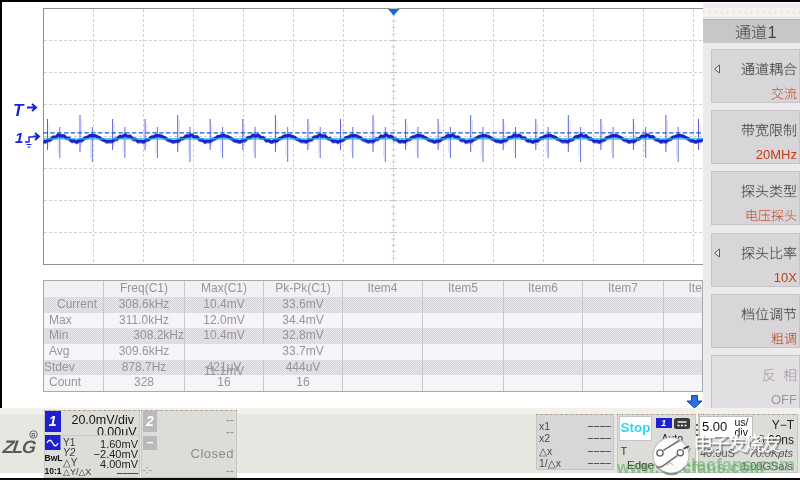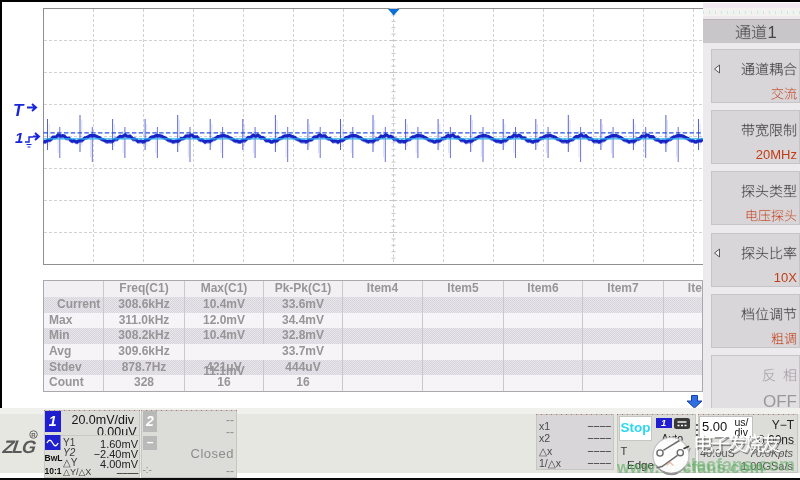--- a/index.html
+++ b/index.html
@@ -1,19 +1,19 @@
 <!DOCTYPE html>
 <html><head><meta charset="utf-8">
 <style>
 html,body{margin:0;padding:0;width:800px;height:480px;overflow:hidden;background:#fff;
 font-family:"Liberation Sans",sans-serif;-webkit-font-smoothing:antialiased;}
 #scr{position:absolute;left:0;top:0;width:800px;height:480px;background:#fff;}
 .abs{position:absolute;}
 .mtbl{position:absolute;left:43px;top:280px;width:660px;height:112px;border:1px solid #a9a8ab;
-box-sizing:border-box;overflow:hidden;background:#f6f4f6;font-weight:bold;}
+box-sizing:border-box;overflow:hidden;background:#f6f4f6;}
 .trow{display:flex;height:15.7px;}
 .thead{background:#f2f0f2;height:16px;}
 .shade{background:repeating-conic-gradient(#d8d4dc 0% 25%, #e9e5ed 0% 50%) 0 0/2px 2px;}
 .plain{background:#f6f4f6;}
 .tc{box-sizing:border-box;border-right:1px solid #c9c8cb;height:100%;flex:none;
 font-size:12px;color:#979597;text-align:center;line-height:15.5px;white-space:nowrap;}
 .bbox{position:absolute;box-sizing:border-box;background:#dcdcd8;border:1px solid #c6c6c2;}
 .rdot{position:absolute;height:1px;background:repeating-linear-gradient(90deg,rgba(180,90,75,0.75) 0 1px,#c4c4c0 1px 5px);}
 .mitem{position:absolute;left:711px;width:89px;height:54px;border:1px solid #c7c4c7;box-sizing:border-box;}
 </style></head>
@@ -242,42 +242,42 @@
         <div class="tc" style="width:79px;">12.0mV</div>
         <div class="tc" style="width:79px;">34.4mV</div>
         <div class="tc" style="width:80px;"></div>
         <div class="tc" style="width:81px;"></div>
         <div class="tc" style="width:79px;"></div>
         <div class="tc" style="width:81px;"></div>
         <div class="tc" style="width:80px;"></div>
       </div>
       <div class="trow shade">
         <div class="tc" style="width:60px;text-align:left;padding-left:5px;">Min</div>
-        <div class="tc" style="width:81px;">308.2kHz</div>
+        <div class="tc" style="width:81px;text-align:right;">308.2kHz</div>
         <div class="tc" style="width:79px;">10.4mV</div>
         <div class="tc" style="width:79px;">32.8mV</div>
         <div class="tc" style="width:80px;"></div>
         <div class="tc" style="width:81px;"></div>
         <div class="tc" style="width:79px;"></div>
         <div class="tc" style="width:81px;"></div>
         <div class="tc" style="width:80px;"></div>
       </div>
       <div class="trow plain">
         <div class="tc" style="width:60px;text-align:left;padding-left:5px;">Avg</div>
         <div class="tc" style="width:81px;">309.6kHz</div>
         <div class="tc" style="width:79px;margin-top:20px;">11.1mV</div>
         <div class="tc" style="width:79px;">33.7mV</div>
         <div class="tc" style="width:80px;"></div>
         <div class="tc" style="width:81px;"></div>
         <div class="tc" style="width:79px;"></div>
         <div class="tc" style="width:81px;"></div>
         <div class="tc" style="width:80px;"></div>
       </div>
       <div class="trow shade">
-        <div class="tc" style="width:60px;text-align:left;padding-left:5px;">Stdev</div>
+        <div class="tc" style="width:60px;text-align:left;">Stdev</div>
         <div class="tc" style="width:81px;">878.7Hz</div>
         <div class="tc" style="width:79px;">421uV</div>
         <div class="tc" style="width:79px;">444uV</div>
         <div class="tc" style="width:80px;"></div>
         <div class="tc" style="width:81px;"></div>
         <div class="tc" style="width:79px;"></div>
         <div class="tc" style="width:81px;"></div>
         <div class="tc" style="width:80px;"></div>
       </div>
       <div class="trow plain">
@@ -383,21 +383,21 @@
     <svg style="position:absolute;left:762px;top:367.5px;" width="14.0" height="14" viewBox="0 0 1000 1000" preserveAspectRatio="none">
       <g fill="#9b989b" stroke="#9b989b" stroke-width="14" transform="translate(0,880) scale(1,-1)">
         <use href="#c23" x="0"></use>
       </g>
     </svg>
     <svg style="position:absolute;left:783px;top:367.5px;" width="14.0" height="14" viewBox="0 0 1000 1000" preserveAspectRatio="none">
       <g fill="#9b989b" stroke="#9b989b" stroke-width="14" transform="translate(0,880) scale(1,-1)">
         <use href="#c24" x="0"></use>
       </g>
     </svg>
-    <div style="position:absolute;right:3px;top:392px;width:90px;text-align:right;font-size:17px;color:#9b989b">OFF</div>
+    <div style="position:absolute;right:3px;top:392px;width:90px;text-align:right;font-size:13px;color:#9b989b">OFF</div>
 
 <svg class="abs" style="left:686px;top:395px" width="17" height="14" viewBox="0 0 17 14">
 <path d="M5.5 0.5 h6 v5.5 h4.5 l-7.5 7 l-7.5 -7 h4.5 Z" fill="#2f6fe0" stroke="#1a3fb0" stroke-width="1"></path>
 </svg>
 
 <div class="abs" style="left:0;top:408px;width:800px;height:65px;background:#e7e7e2"></div>
 <div class="abs" style="left:0;top:408px;width:800px;height:6px;background:#f0f0ec"></div>
 <div class="abs" style="left:0;top:477.5px;width:800px;height:2.5px;background:#0a0a0a"></div>
 
 <div class="abs" style="left:3px;top:436.5px;width:34px;height:22px;color:#5a5a5a;

